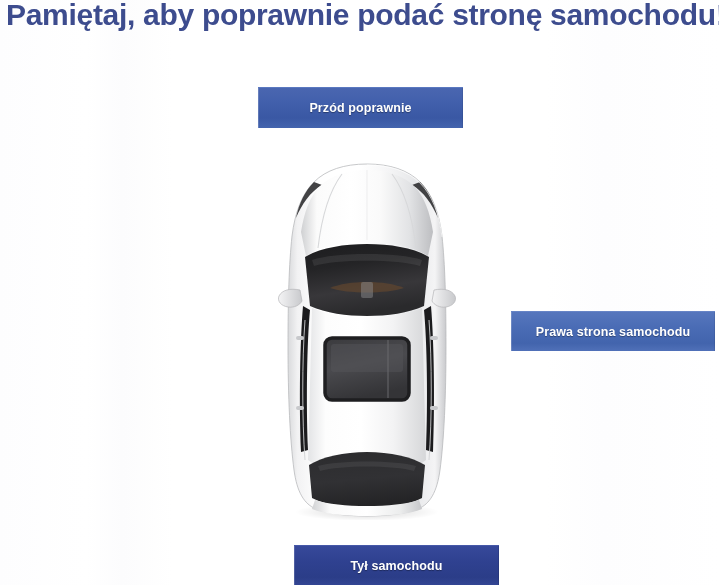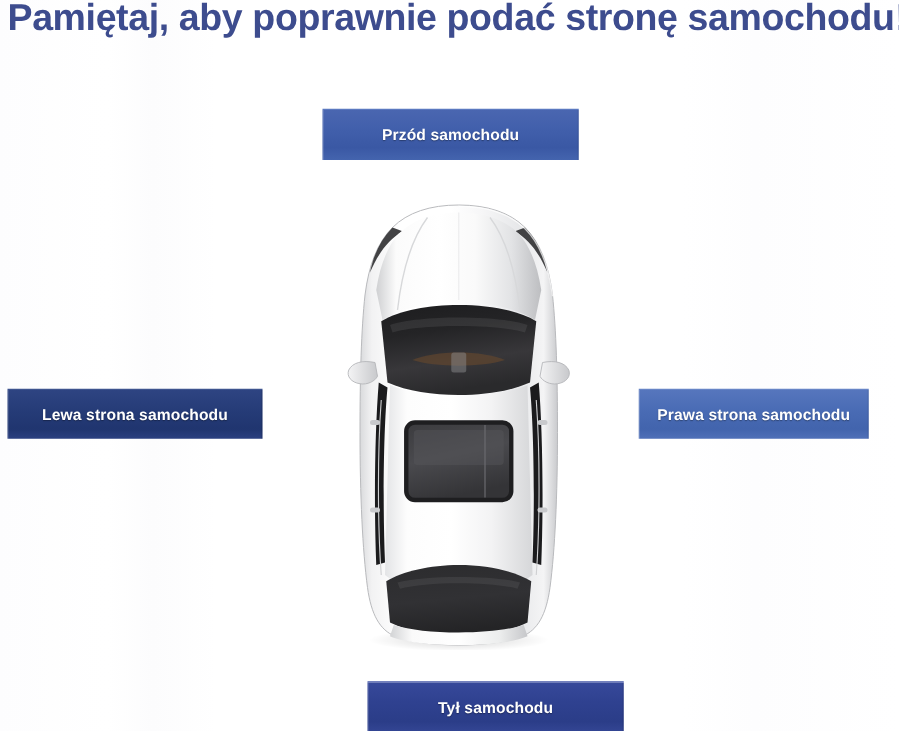--- a/index.html
+++ b/index.html
@@ -80,21 +80,21 @@
     background:
       linear-gradient(180deg, #2e4482 0%, #253b77 45%, #20356f 80%, #2b4080 100%);
     border-top: 1px solid #3d538e;
     box-shadow: inset 1px 0 0 rgba(255,255,255,0.14),
                 inset -1px 0 0 rgba(0,0,0,0.12);
   }
 
   #box-right {
     left: 511px;
     top: 311px;
-    width: 184px;
+    width: 204px;
     height: 40px;
     background:
       linear-gradient(180deg, #5676bd 0%, #4a6cb5 40%, #4264ad 80%, #5070b8 100%);
     border-top: 1px solid #6684c6;
     box-shadow: inset 1px 0 0 rgba(255,255,255,0.18),
                 inset -1px 0 0 rgba(0,0,0,0.08);
   }
 
   #box-rear {
     left: 258px;
@@ -120,26 +120,23 @@
   #car-wrap svg { display: block; width: 190px; height: 360px; }
 </style>
 </head>
 <body>
 
 <div id="slide">
 
   <div id="title">Pamiętaj, aby poprawnie podać stronę samochodu!</div>
 
   <div id="box-front" class="label-box">
-    <span>Przód samochodu</span>
+    <span>Przód poprawnie</span>
   </div>
 
-  <div id="box-left" class="label-box">
-    <span>Lewa strona samochodu</span>
-  </div>
 
   <div id="box-right" class="label-box">
     <span>Prawa strona samochodu</span>
   </div>
 
   <div id="box-rear" class="label-box">
     <span>Tył samochodu</span>
   </div>
 
   <div id="car-wrap">

